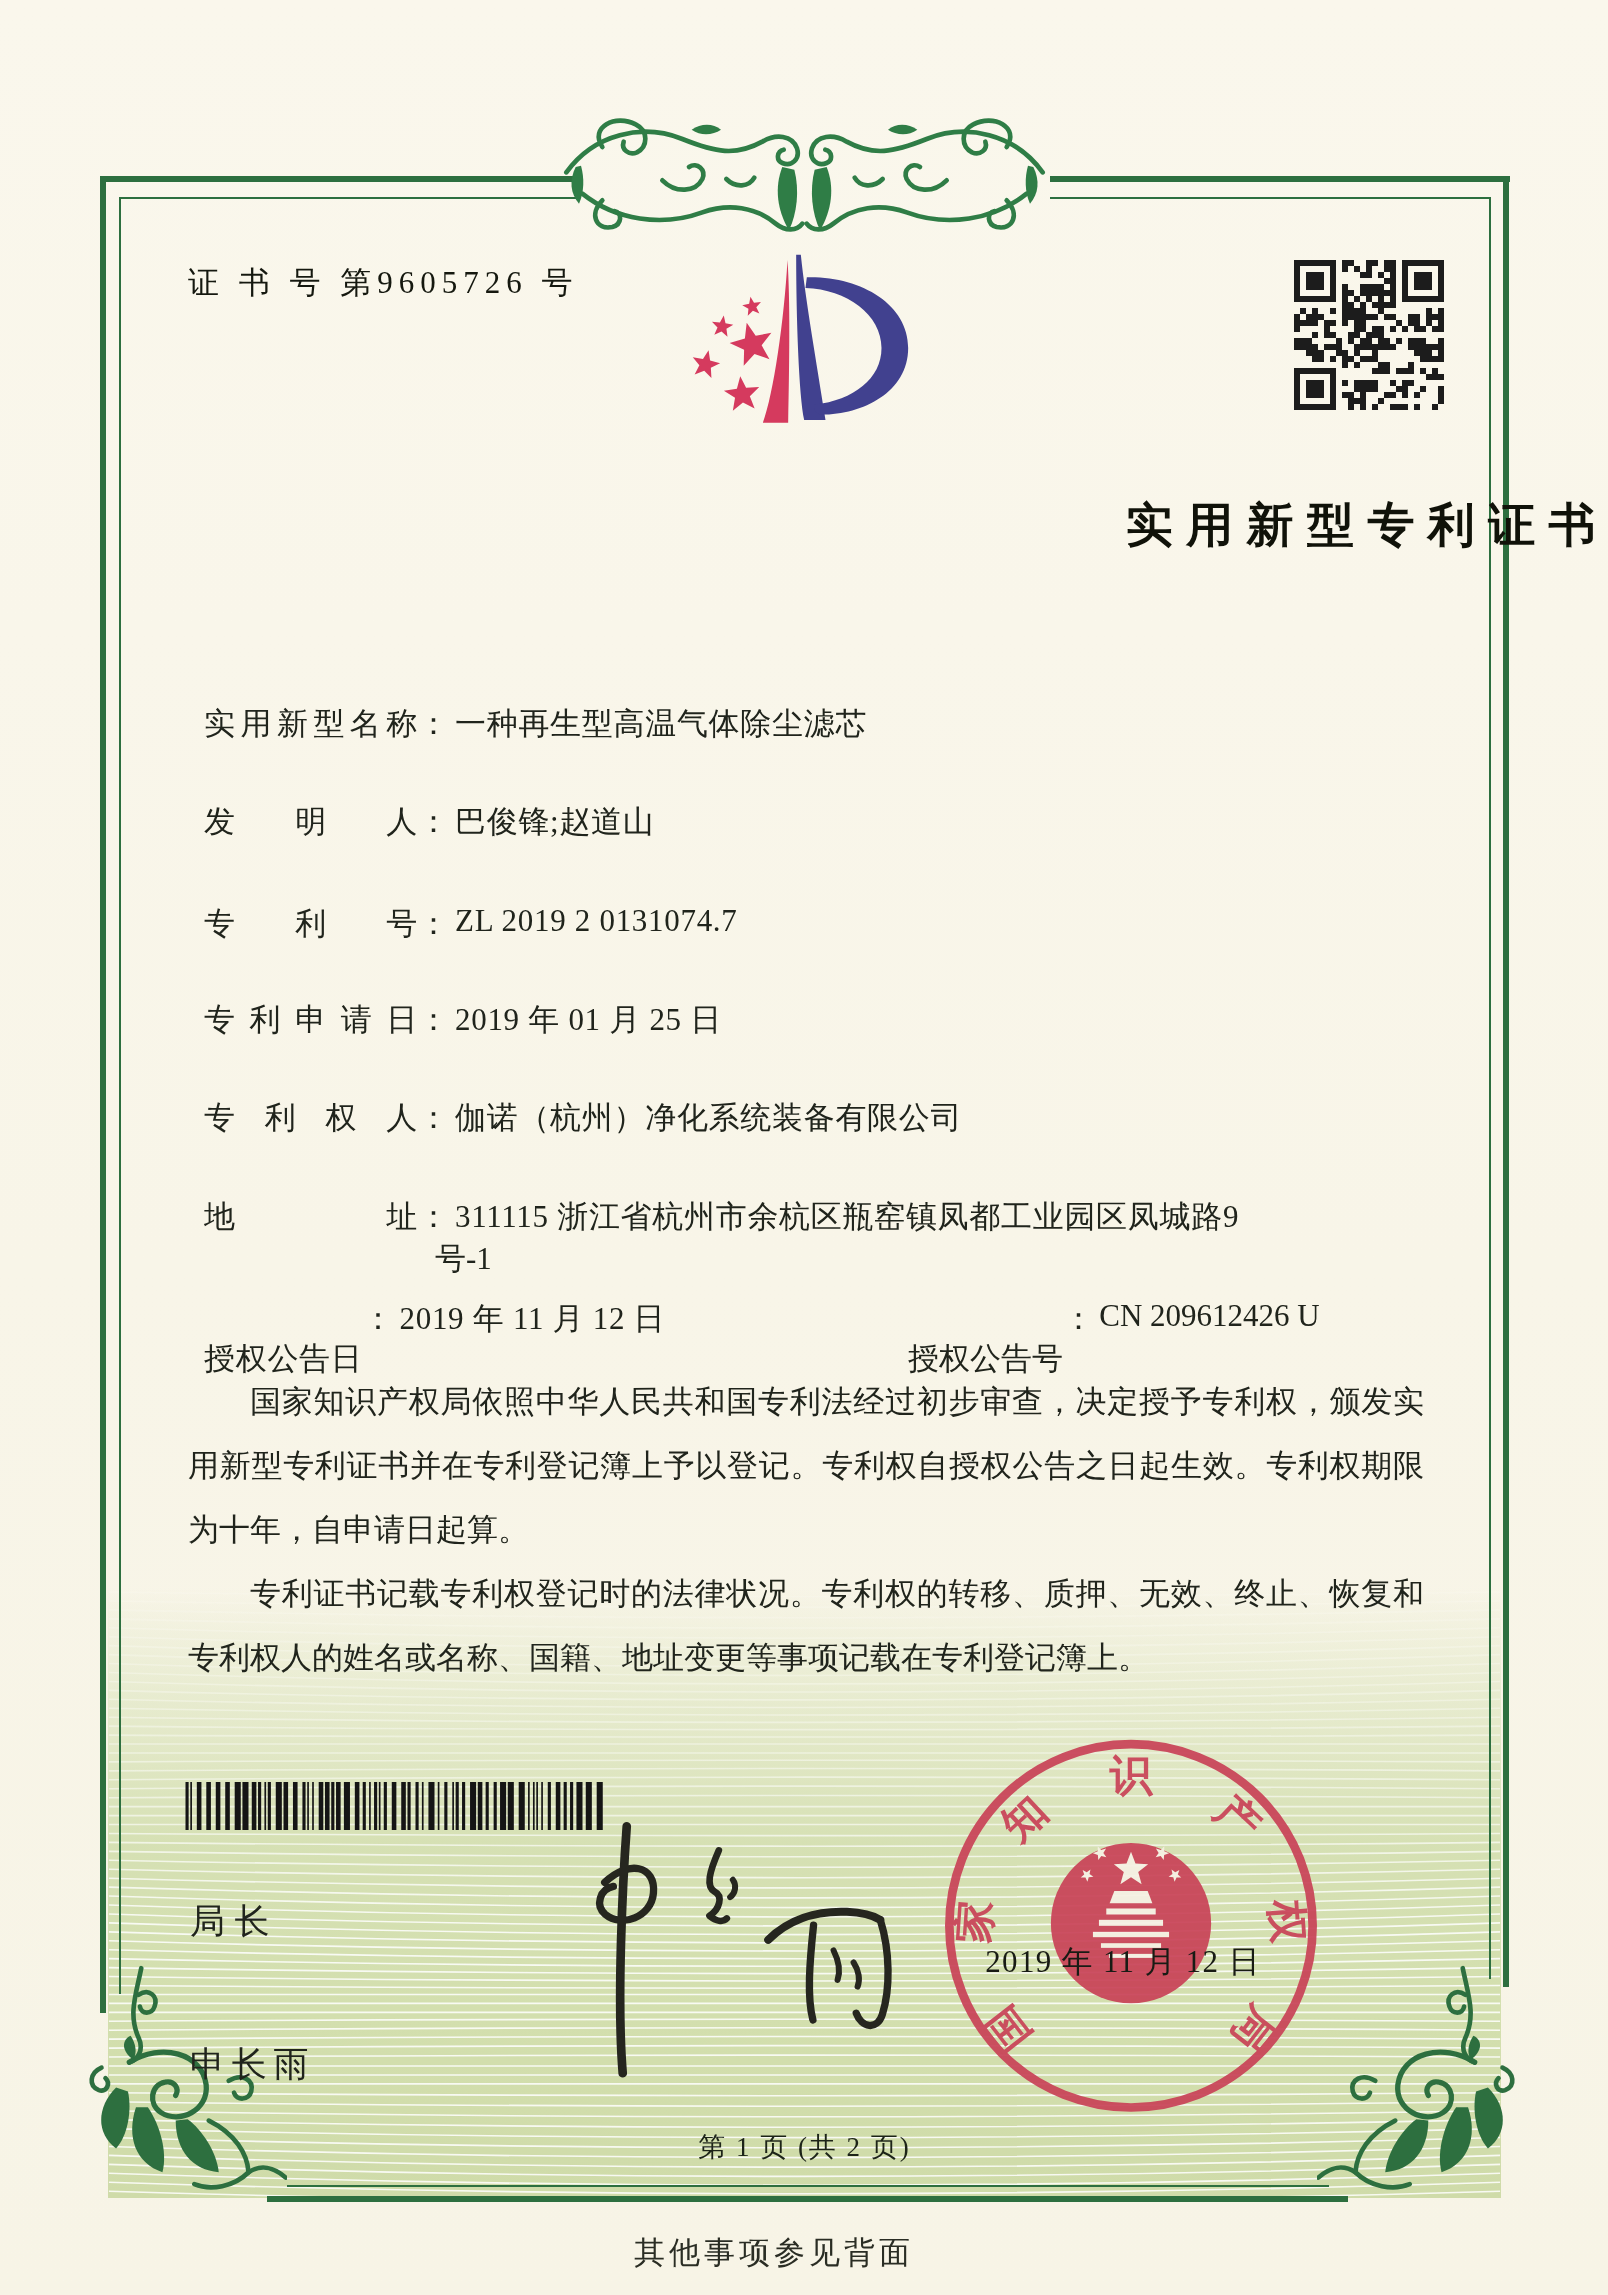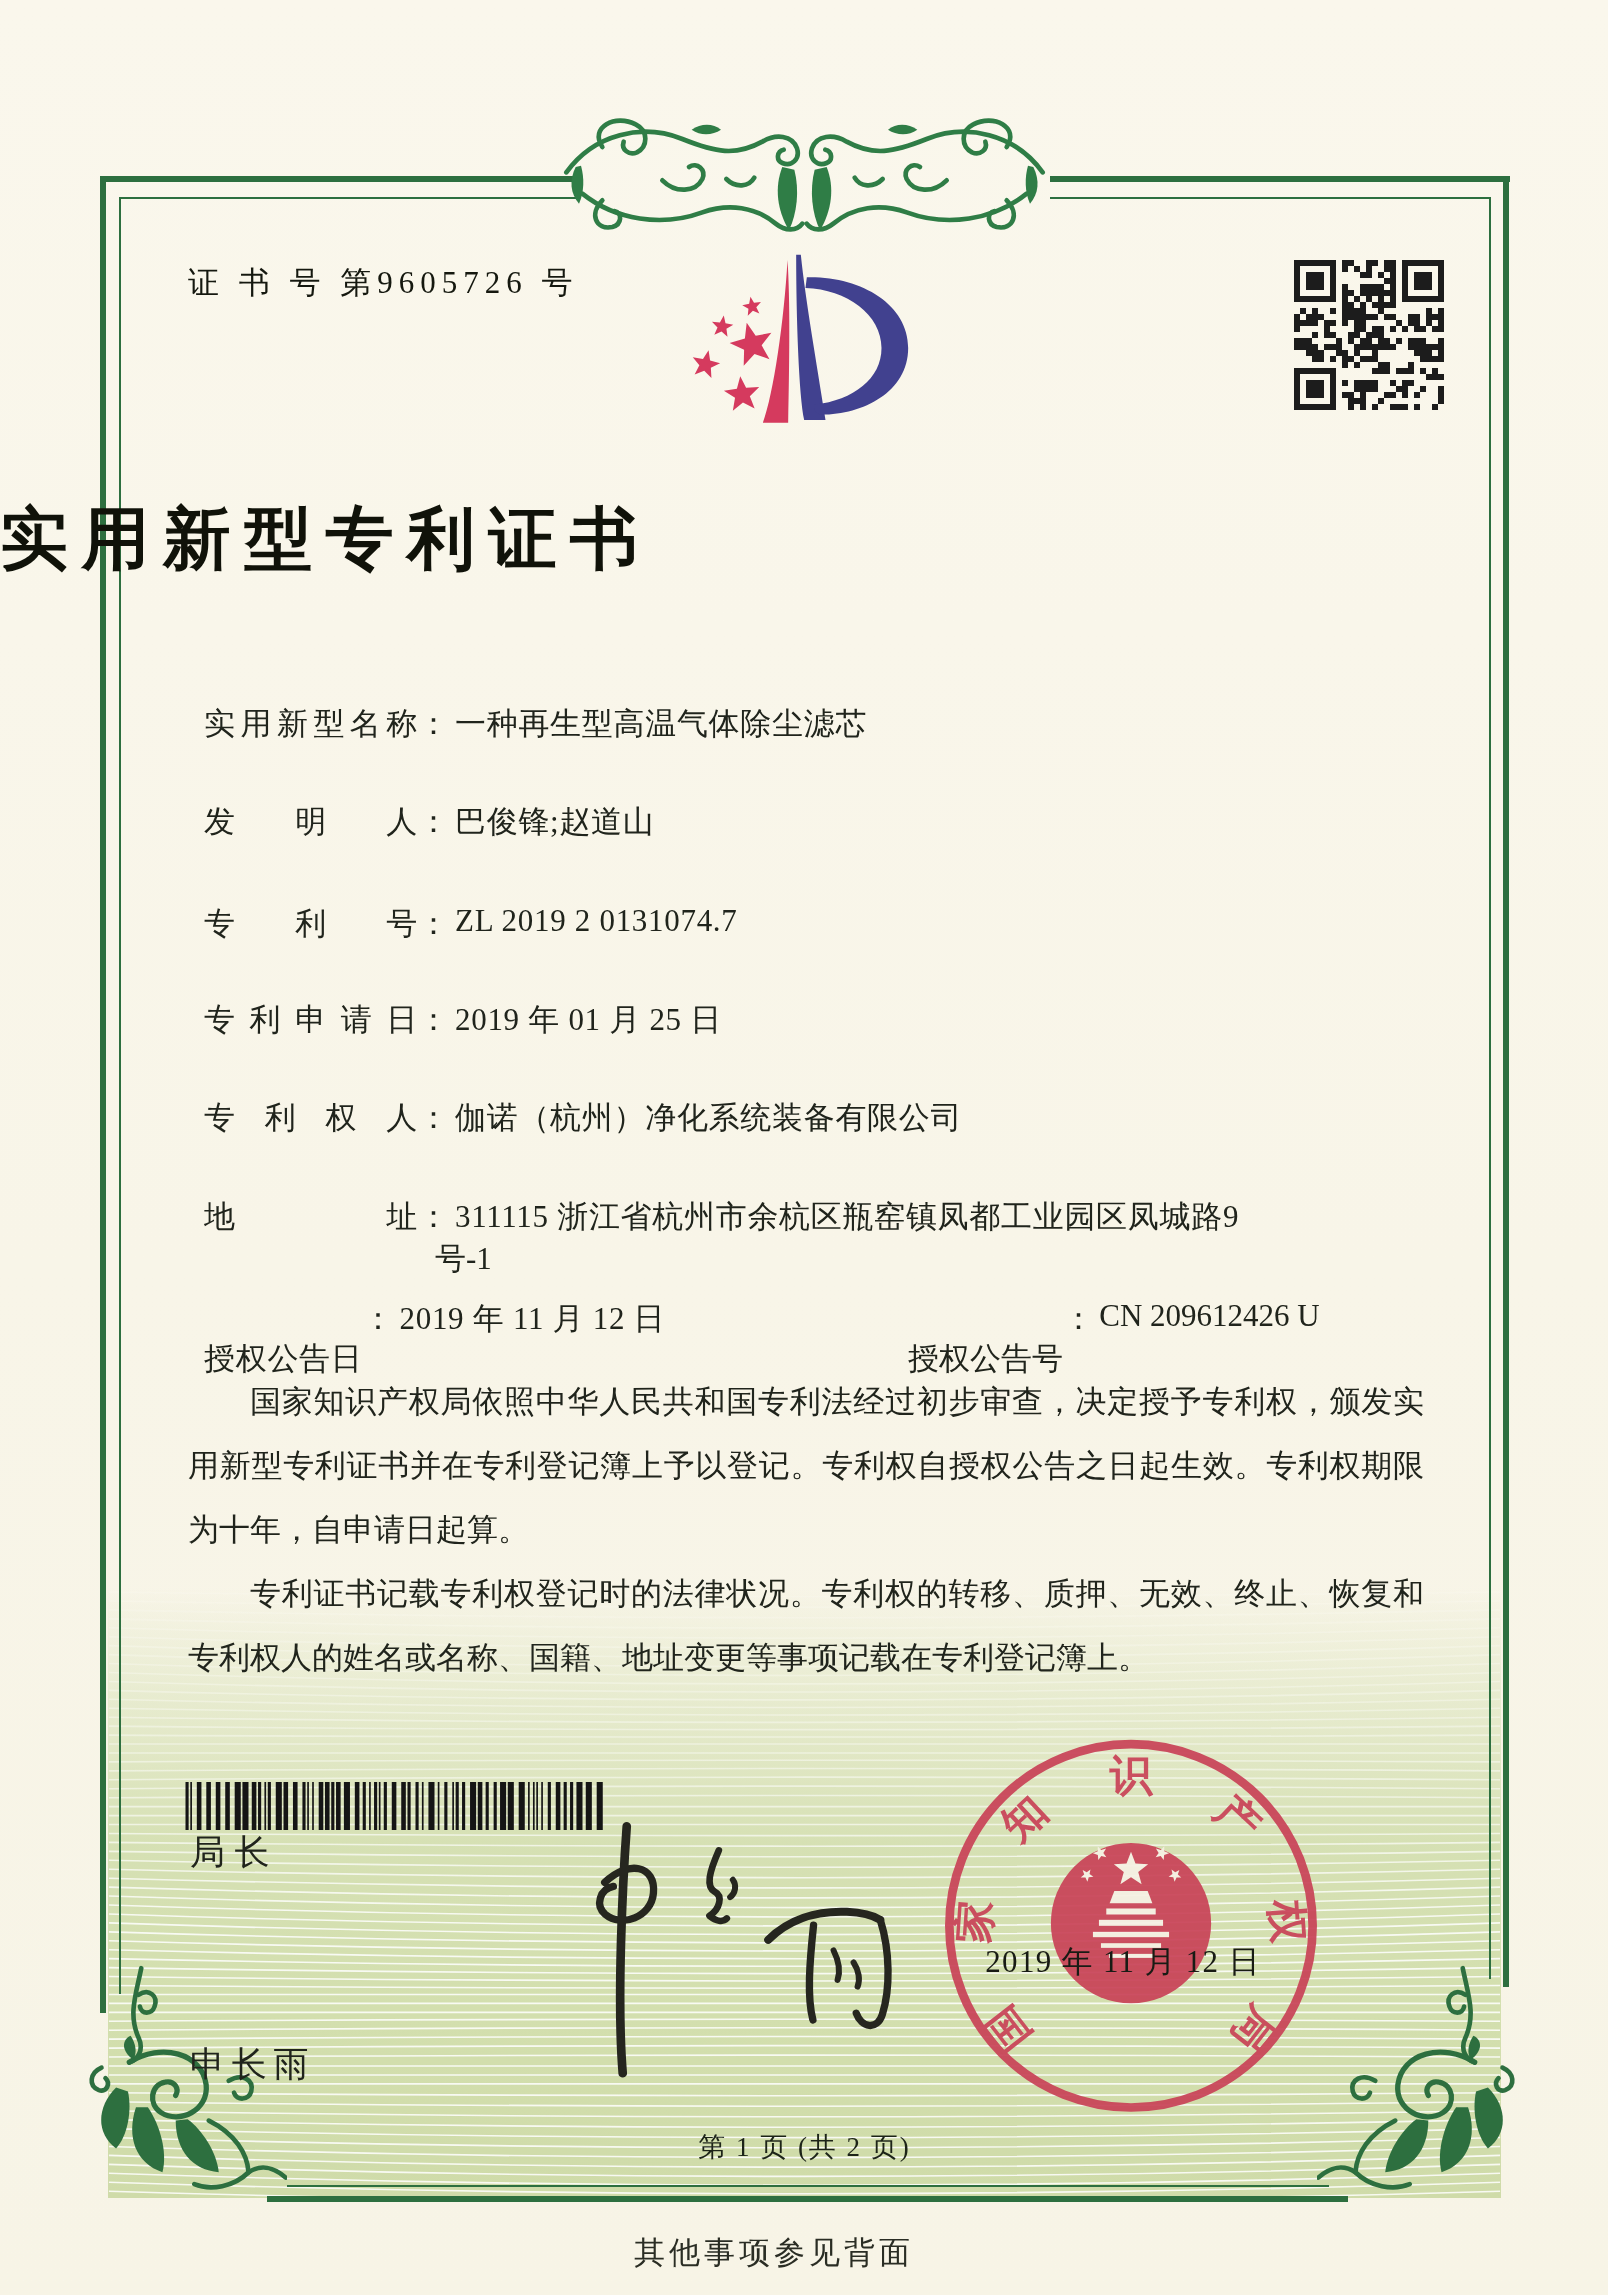--- a/index.html
+++ b/index.html
@@ -30,38 +30,38 @@
   .orn-top .half-l{left:0;}
   .orn-top .half-r{left:243px;transform:scaleX(-1);}
   .flourish{position:absolute;width:212px;height:235px;z-index:4;}
   .flourish.fl-left{left:75px;top:1962px;}
   .flourish.fl-right{left:1317px;top:1962px;transform:scaleX(-1);}
   
   .cert-no{position:absolute;left:188px;top:262px;font-size:31px;letter-spacing:6px;color:#15180f;z-index:5;}
   .qr{position:absolute;left:1291px;top:257px;width:156px;height:156px;z-index:5;}
   .logo{position:absolute;left:665px;top:240px;width:281px;height:208px;z-index:5;}
   .title{
-    position:absolute;left:0;top:494px;width:1609px;text-align:left;
-    font-size:68px;font-weight:bold;letter-spacing:13.4px;color:#101209;z-index:5;
+    position:absolute;left:0;top:494px;width:1609px;text-align:right;
+    font-size:47px;font-weight:bold;letter-spacing:13.4px;color:#101209;z-index:5;
   }
   
   .row{position:absolute;left:204px;font-size:31px;letter-spacing:0.7px;white-space:nowrap;z-index:5;}
   .lbl{display:inline-block;width:214px;text-align:justify;text-align-last:justify;vertical-align:top;}
   .lbl-auto{display:inline-block;vertical-align:top;margin-top:40px;}
   .colon{display:inline-block;vertical-align:top;}
   .val{display:inline-block;margin-left:5.3px;vertical-align:top;}
   .addr-line2{position:absolute;left:435px;top:1238px;font-size:31px;z-index:5;}
   .grant2{position:absolute;left:908px;top:1298px;font-size:31px;white-space:nowrap;z-index:5;}
   
   .paras{position:absolute;left:188px;top:1370px;width:1236px;font-size:31px;line-height:64px;
          text-align:justify;z-index:5;}
   .paras p{margin:0;text-indent:2em;}
   
   .barcode{position:absolute;left:184px;top:1782px;width:427px;height:48px;z-index:5;}
-  .director-label{position:absolute;left:190px;top:1829px;font-size:35px;letter-spacing:9.4px;z-index:5;
+  .director-label{position:absolute;left:190px;top:1898px;font-size:35px;letter-spacing:9.4px;z-index:5;
                   font-family:"Liberation Sans","DejaVu Sans",sans-serif;}
   .director-name{position:absolute;left:190px;top:2041px;font-size:35px;letter-spacing:6.7px;z-index:5;
                  font-family:"Liberation Sans","DejaVu Sans",sans-serif;}
   .signature{position:absolute;left:548px;top:1801px;width:387px;height:287px;z-index:6;}
   .seal{position:absolute;left:934px;top:1724px;width:394px;height:405px;z-index:5;opacity:0.92;}
   .issue-date{position:absolute;left:934px;top:1941px;width:378px;text-align:center;
               font-size:31px;color:#181b14;z-index:7;letter-spacing:1.3px;}
   .page-info{position:absolute;left:0;top:2129px;width:1609px;text-align:center;font-size:27px;
              color:#1d2418;z-index:5;letter-spacing:2px;}
   .back-note{position:absolute;left:0;top:2232px;width:1548px;text-align:center;font-size:31px;

